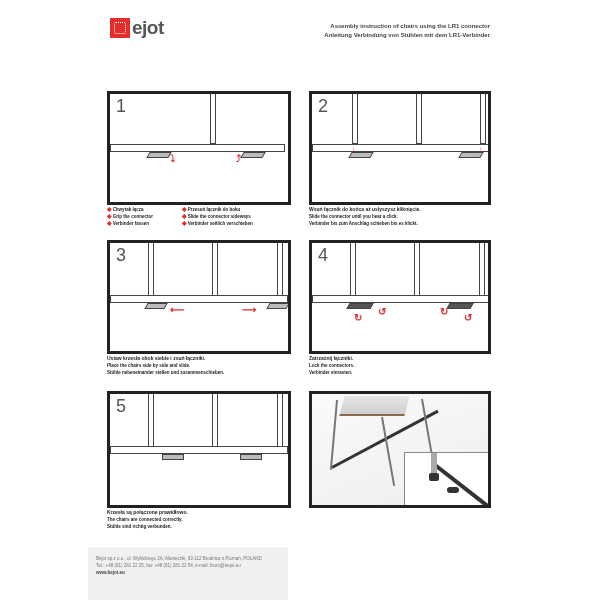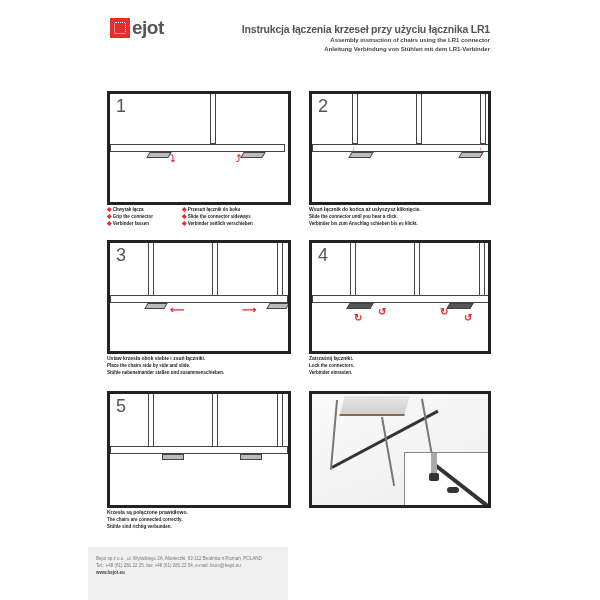--- a/index.html
+++ b/index.html
@@ -41,21 +41,20 @@
   .footer-web { font-weight: bold; color: #444; }
 </style>
 </head>
 <body>
 
 <div class="logo">
   <div class="logo-mark"></div>
   <div class="logo-text">ejot</div>
 </div>
 <div class="header-text">
-  <div class="header-title">Instrukcja łączenia krzeseł przy użyciu łącznika LR1</div>
   <div class="header-sub">Assembly instruction of chairs using the LR1 connector</div>
   <div class="header-sub">Anleitung Verbindung von Stühlen mit dem LR1-Verbinder</div>
 </div>
 
 <div class="panel" style="left:107px;top:91px;width:184px;height:114px;">
   <div class="panel-num">1</div>
   <div class="leg" style="left:100px;top:-2px;height:52px;"></div>
   <div class="rail" style="left:0;top:50px;width:175px;"></div>
   <div class="connector" style="left:38px;top:58px;width:22px;"></div>
   <div class="connector" style="left:132px;top:58px;width:22px;"></div>

